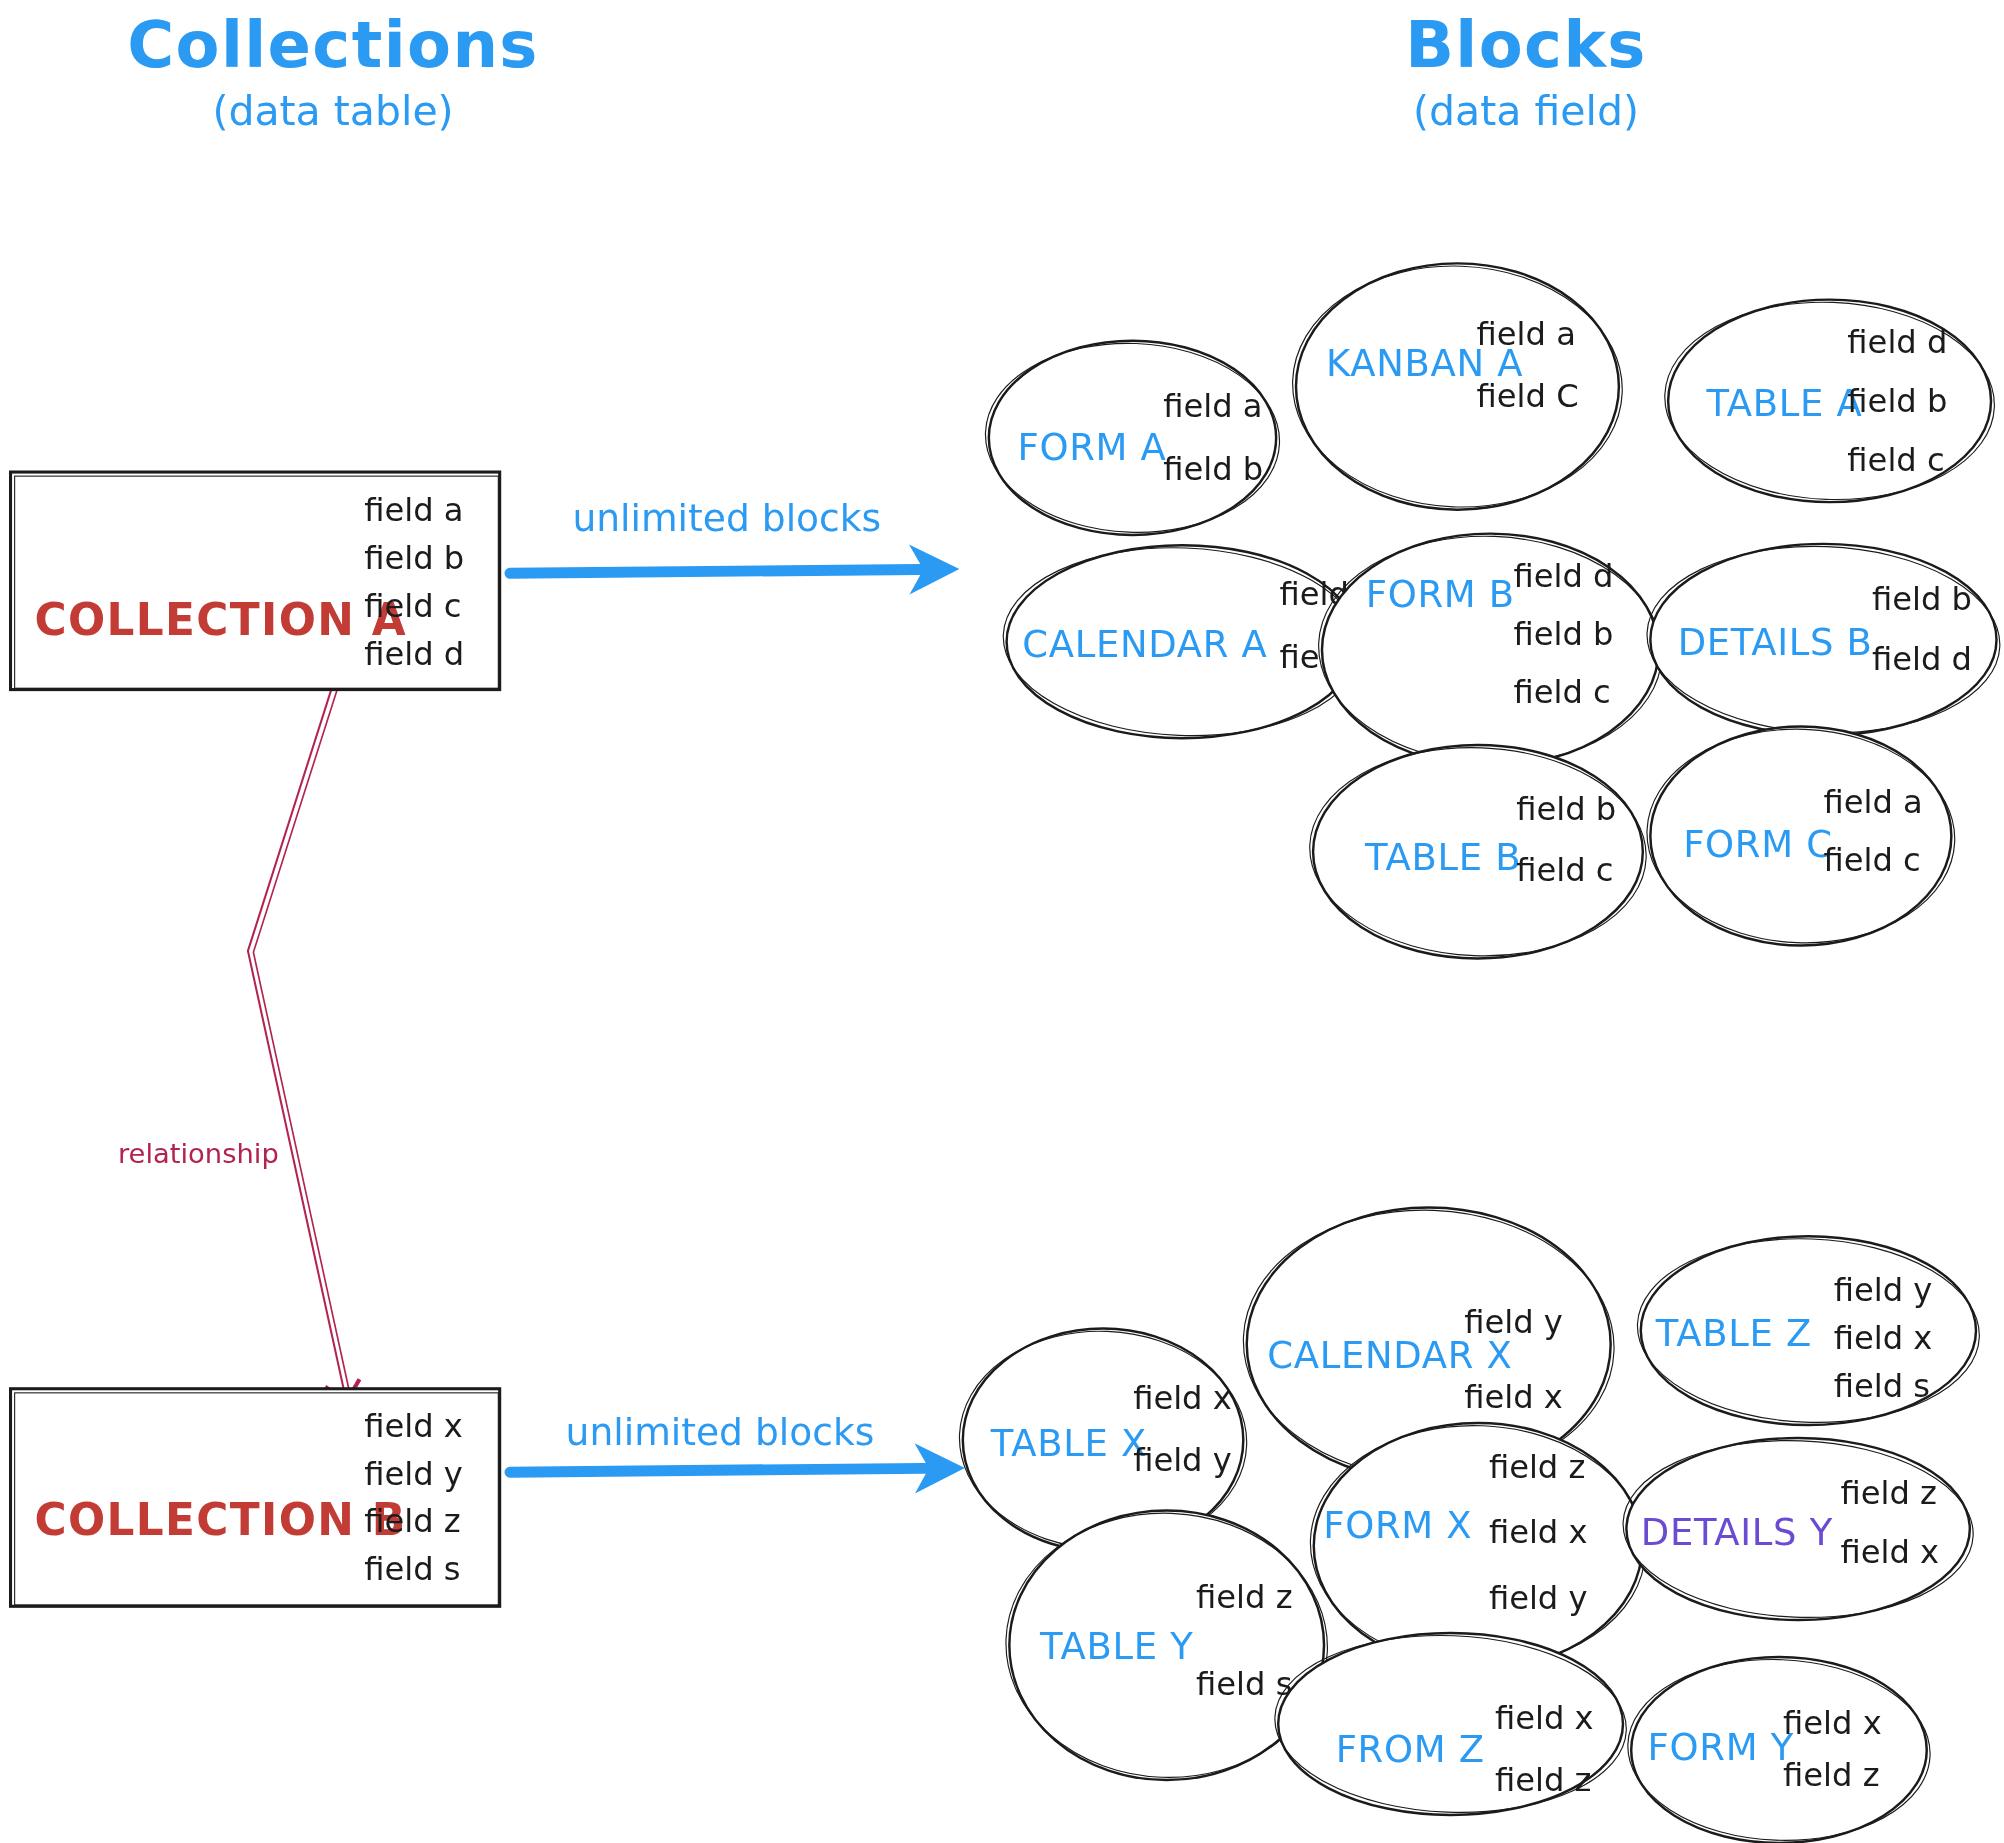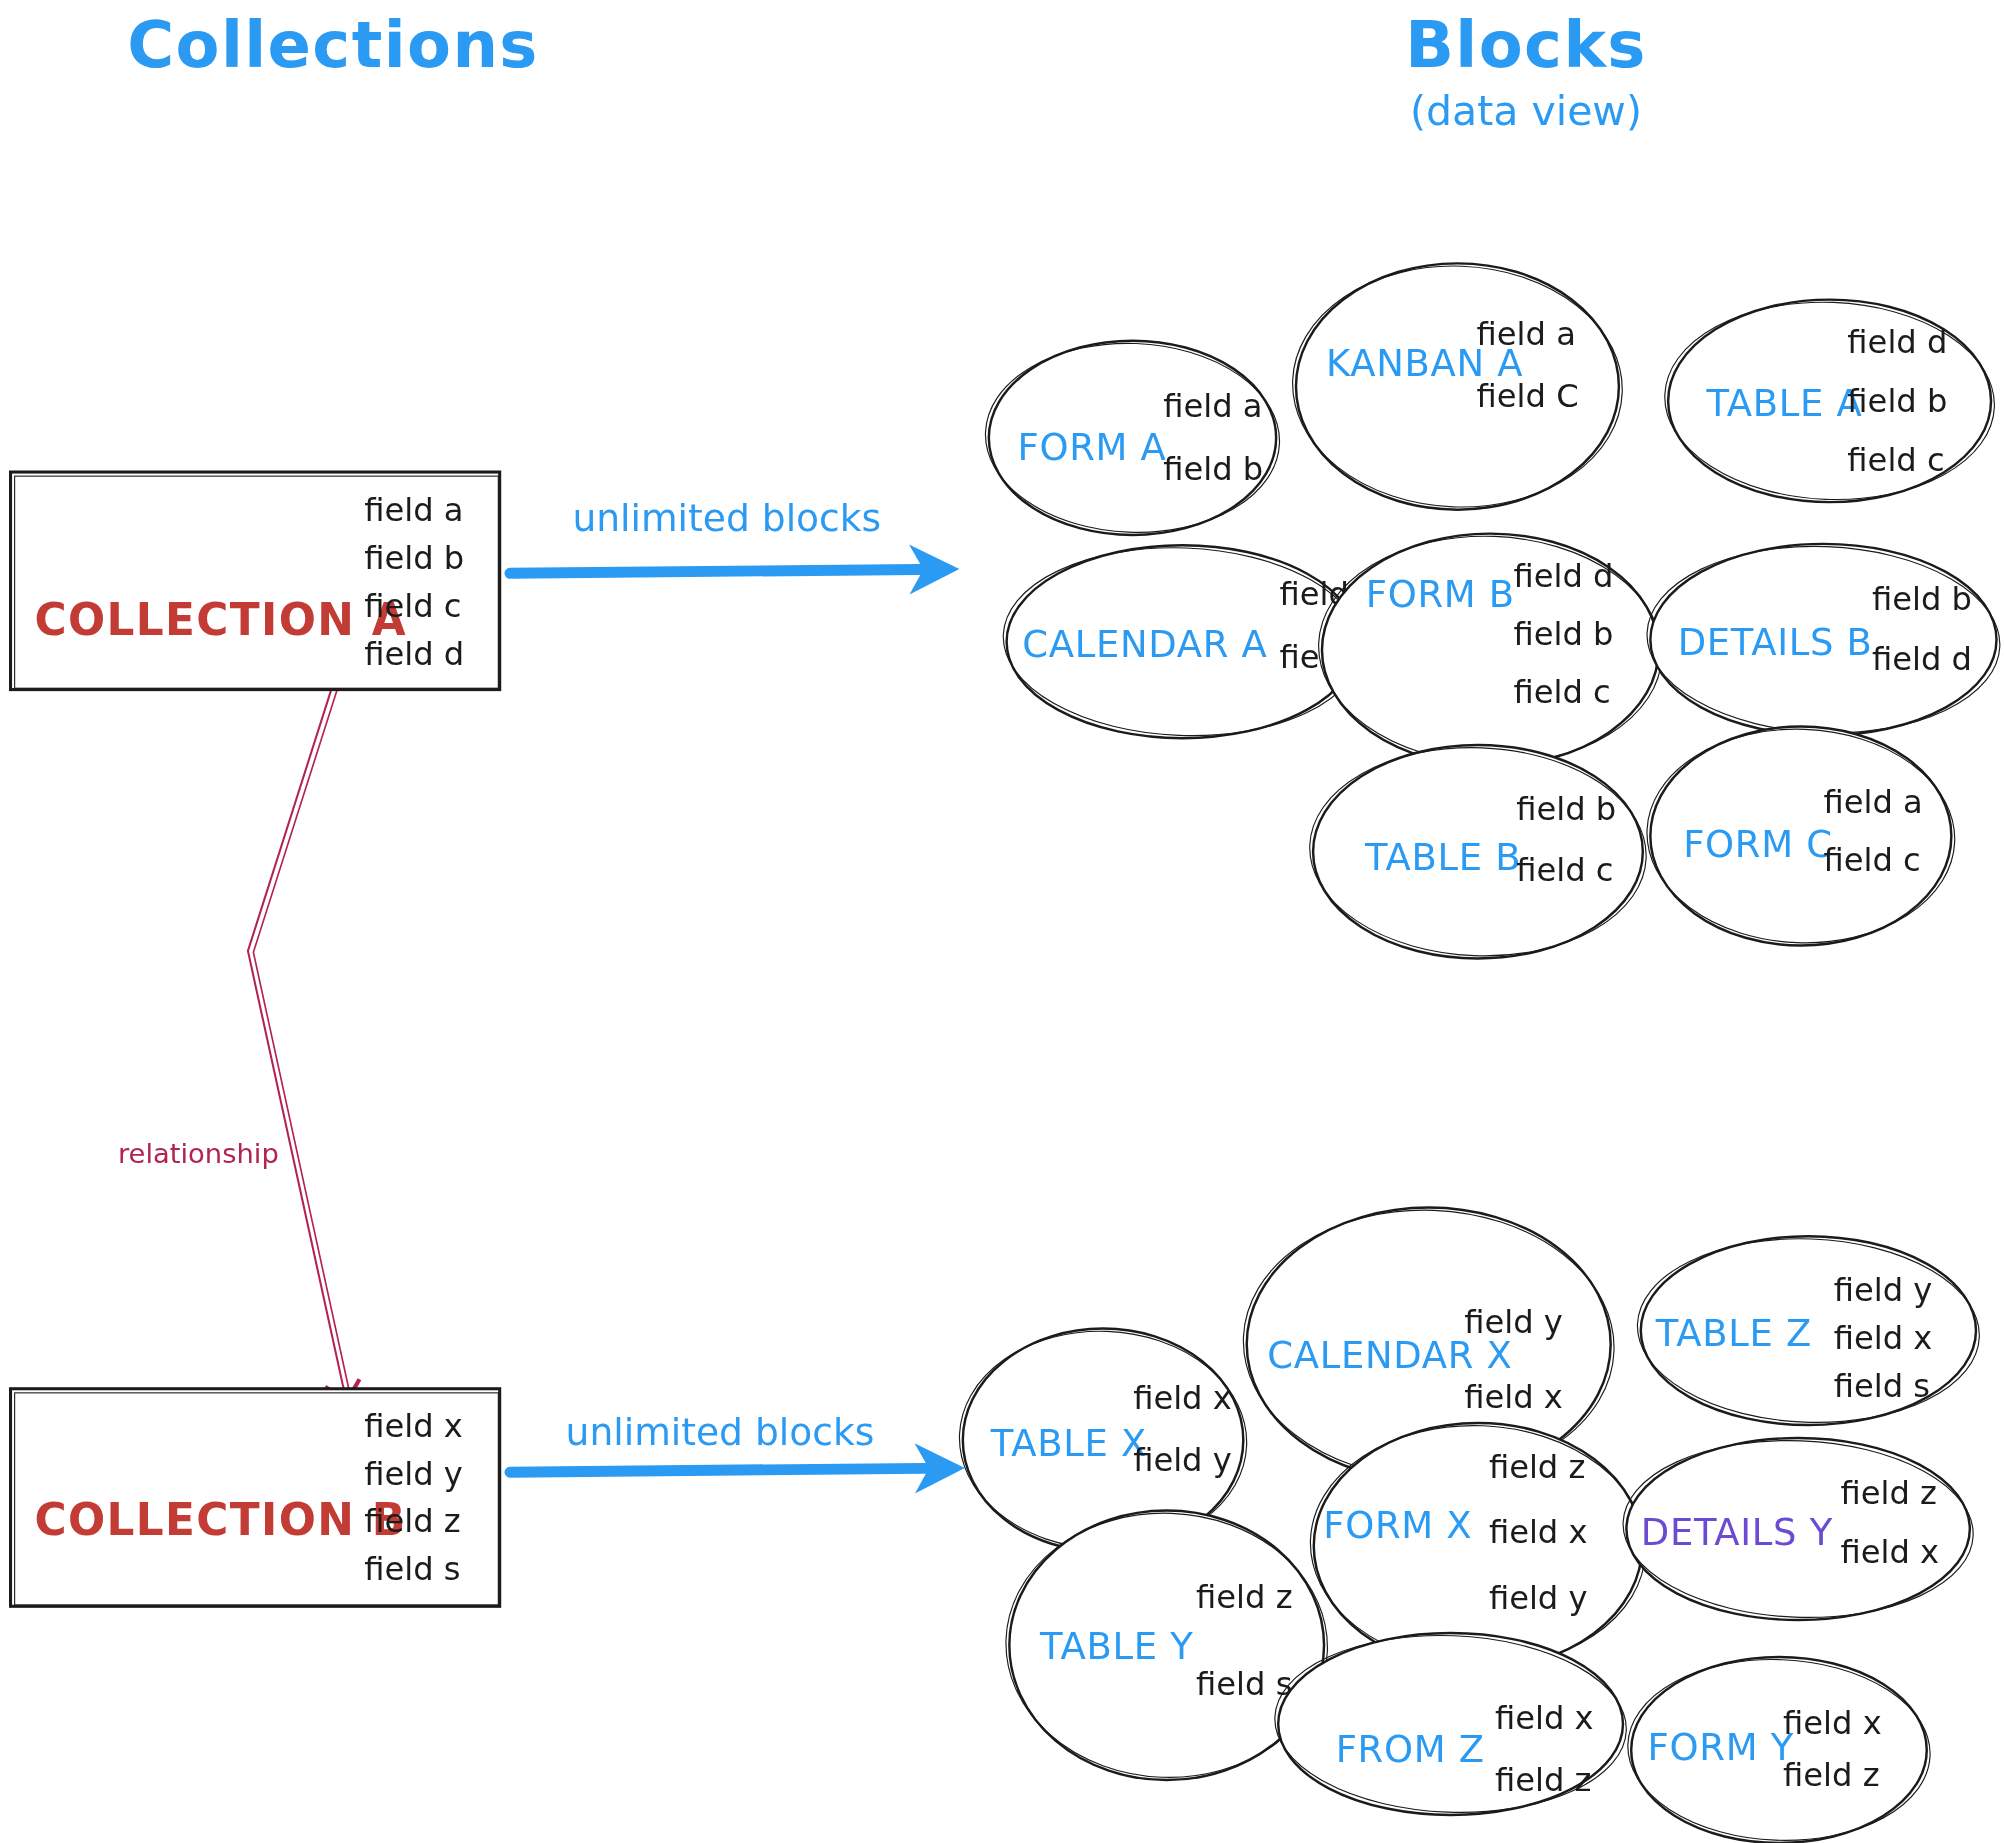--- a/index.html
+++ b/index.html
@@ -12,24 +12,25 @@
   .hdr-sub{font-size:41px;margin-top:6.8px;}
   #diagram{position:absolute;left:0;top:0;}
   text{font-family:"DejaVu Sans",sans-serif;}
 </style>
 </head>
 <body style="--blue: #2B9AF3; --red: #C23B35;">
 
 <div class="stage">
   <div class="hdr hdr-left">
     <div class="hdr-title">Collections</div>
+    <div class="hdr-sub">(data table)</div>
   </div>
   <div class="hdr hdr-right">
     <div class="hdr-title">Blocks</div>
-    <div class="hdr-sub">(data view)</div>
+    <div class="hdr-sub">(data field)</div>
   </div>
   <svg id="diagram" width="2005" height="1843" viewBox="0 0 2930 2694" xmlns="http://www.w3.org/2000/svg">
       <defs>
         <marker id="arrowBlue" viewBox="0 0 12 12" refX="8.5" refY="6" markerWidth="5" markerHeight="5" orient="auto">
           <path d="M0.5,0.5 L11.5,6 L0.5,11.5 L3.6,6 Z" fill="#2B9AF3"></path>
         </marker>
         <marker id="arrowRel" viewBox="-20 -12 24 24" refX="0" refY="0" markerWidth="56" markerHeight="56" markerUnits="userSpaceOnUse" orient="auto">
           <path d="M-16,-11 L-4,0 L-16,11 M-9,-11 L3,0 L-9,11" fill="none" stroke="#B2234E" stroke-width="2.6"></path>
         </marker>
       </defs>

